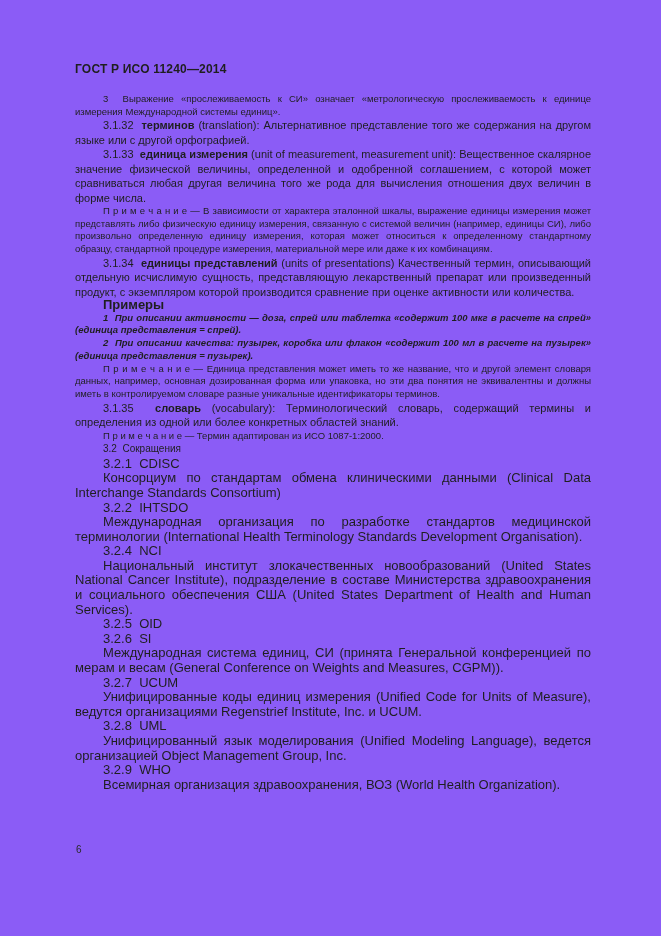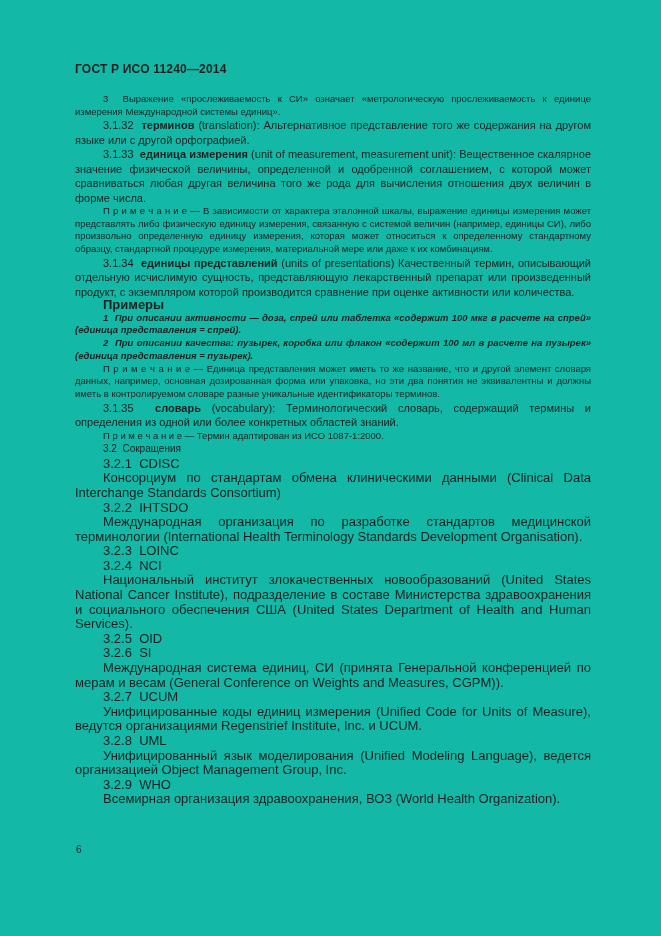--- a/index.html
+++ b/index.html
@@ -1,20 +1,20 @@
 <!DOCTYPE html>
 <html lang="ru"><head>
 <meta charset="utf-8">
 <style>
   html, body { margin: 0; padding: 0; background: #ffffff; }
   .page {
     position: relative;
     width: 661px;
     height: 936px;
-    background: #14b8a6;
+    background: #8b5cf6;
     box-sizing: border-box;
     padding: 62px 70px 15px 75px;
     font-family: "Liberation Sans", sans-serif;
     color: #1f1f1f;
     overflow: hidden;
   }
   .doc-header {
     font-size: 12px;
     font-weight: bold;
     letter-spacing: 0.2px;
@@ -88,21 +88,20 @@
       <p class="blk example"><span class="seg normal">1&nbsp; При описании активности — доза, спрей или таблетка «содержит 100 мкг в расчете на спрей» (единица представления = спрей).</span></p>
       <p class="blk example"><span class="seg normal">2&nbsp; При описании качества: пузырек, коробка или флакон «содержит 100 мл в расчете на пузырек» (единица представления = пузырек).</span></p>
       <p class="blk note"><span class="seg normal">П р и м е ч а н и е — Единица представления может иметь то же название, что и другой элемент словаря данных, например, основная дозированная форма или упаковка, но эти два понятия не эквивалентны и должны иметь в контролируемом словаре разные уникальные идентификаторы терминов.</span></p>
       <p class="blk term"><span class="seg normal">3.1.35&nbsp; </span><span class="seg bold">словарь</span><span class="seg normal"> (vocabulary): Терминологический словарь, содержащий термины и определения из одной или более конкретных областей знаний.</span></p>
       <p class="blk note"><span class="seg normal">П р и м е ч а н и е — Термин адаптирован из ИСО 1087-1:2000.</span></p>
       <p class="blk heading"><span class="seg normal">3.2&nbsp; Сокращения</span></p>
       <p class="blk abbr-code"><span class="seg normal">3.2.1&nbsp; CDISC</span></p>
       <p class="blk abbr-def"><span class="seg normal">Консорциум по стандартам обмена клиническими данными (Clinical Data Interchange Standards Consortium)</span></p>
       <p class="blk abbr-code"><span class="seg normal">3.2.2&nbsp; IHTSDO</span></p>
       <p class="blk abbr-def"><span class="seg normal">Международная организация по разработке стандартов медицинской терминологии (International Health Terminology Standards Development Organisation).</span></p>
-      <p class="blk abbr-code"><span class="seg normal">3.2.3&nbsp; LOINC</span></p>
       <p class="blk abbr-code"><span class="seg normal">3.2.4&nbsp; NCI</span></p>
       <p class="blk abbr-def"><span class="seg normal">Национальный институт злокачественных новообразований (United States National Cancer Institute), подразделение в составе Министерства здравоохранения и социального обеспечения США (United States Department of Health and Human Services).</span></p>
       <p class="blk abbr-code"><span class="seg normal">3.2.5&nbsp; OID</span></p>
       <p class="blk abbr-code"><span class="seg normal">3.2.6&nbsp; SI</span></p>
       <p class="blk abbr-def"><span class="seg normal">Международная система единиц, СИ (принята Генеральной конференцией по мерам и весам (General Conference on Weights and Measures, CGPM)).</span></p>
       <p class="blk abbr-code"><span class="seg normal">3.2.7&nbsp; UCUM</span></p>
       <p class="blk abbr-def"><span class="seg normal">Унифицированные коды единиц измерения (Unified Code for Units of Measure), ведутся организациями Regenstrief Institute, Inc. и UCUM.</span></p>
       <p class="blk abbr-code"><span class="seg normal">3.2.8&nbsp; UML</span></p>
       <p class="blk abbr-def"><span class="seg normal">Унифицированный язык моделирования (Unified Modeling Language), ведется организацией Object Management Group, Inc.</span></p>
       <p class="blk abbr-code"><span class="seg normal">3.2.9&nbsp; WHO</span></p>

